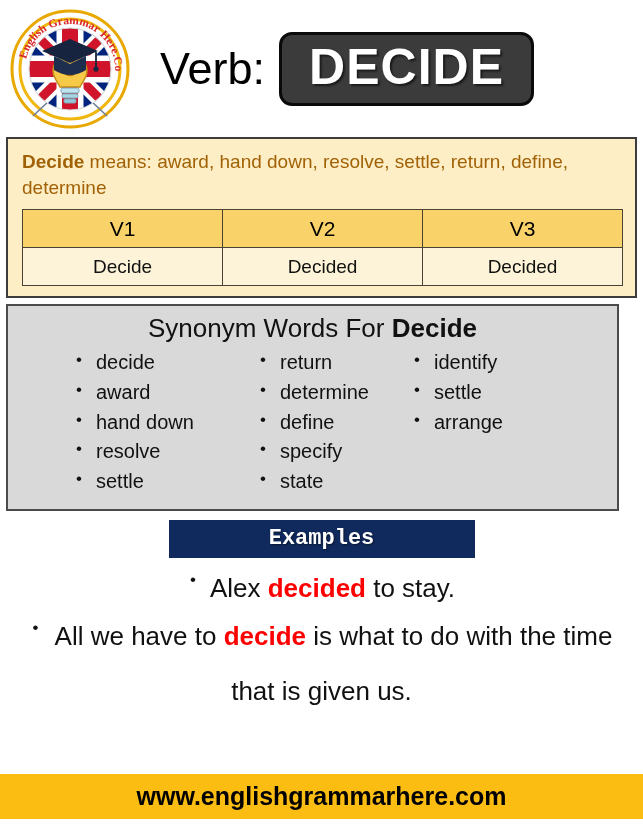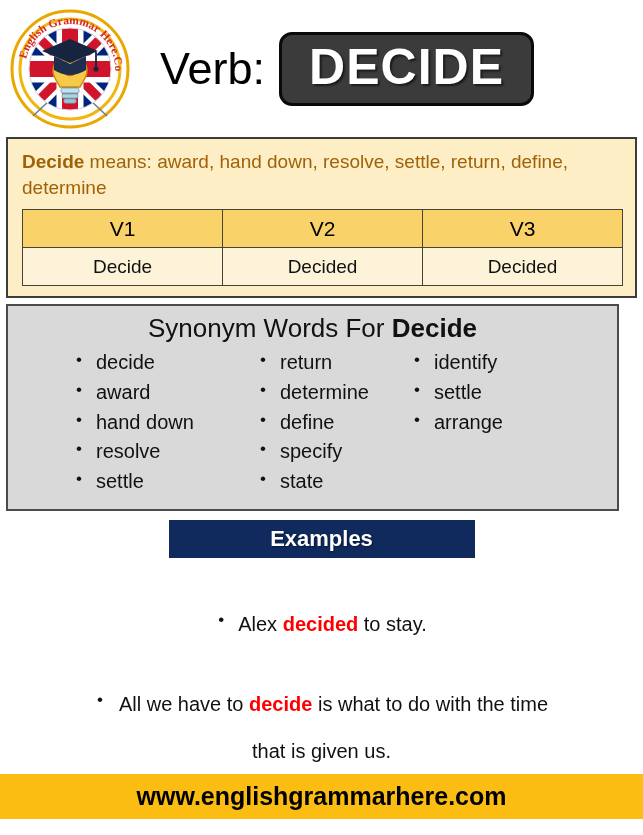--- a/index.html
+++ b/index.html
@@ -160,39 +160,39 @@
 
   
   .examples-bar {
     margin: 9px auto 0 auto;
     width: 306px;
     height: 38px;
     background: #102a5e;
     display: flex;
     align-items: center;
     justify-content: center;
+    font-family: Liberation Mono, monospace;
   }
   .examples-bar span {
     color: #ffffff;
     font-size: 22px;
     font-weight: bold;
     text-shadow: 1px 1px 2px rgba(0,0,0,.5);
   }
   .examples-list {
     list-style: none;
     margin: 0;
     padding: 0;
   }
   .examples-list li {
-    font-size: 20px;
+    font-size: 26px;
     color: #111;
     text-align: center;
     position: relative;
     line-height: 1.35;
-    margin-top: 40px;
   }
   .ex-row {
     display: block;
     padding: 13px 0 0 0;
   }
   .ex-inline {
     display: inline-block;
     position: relative;
     padding-left: 22px;
     text-align: left;

